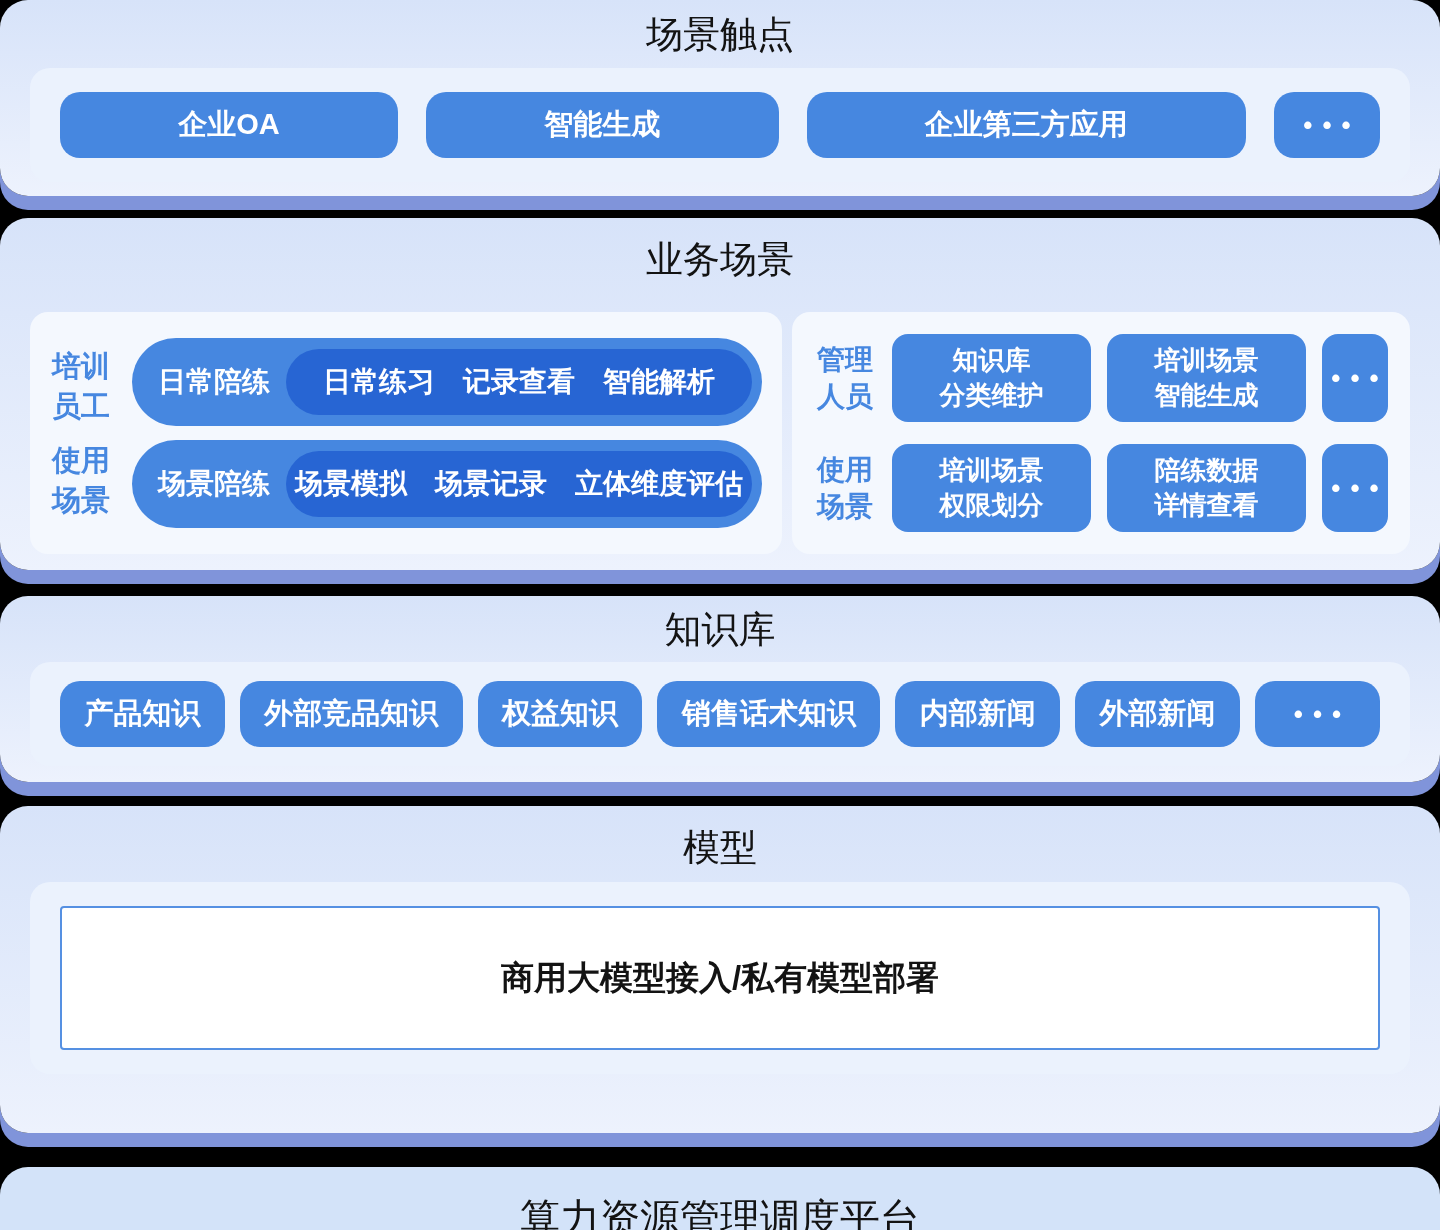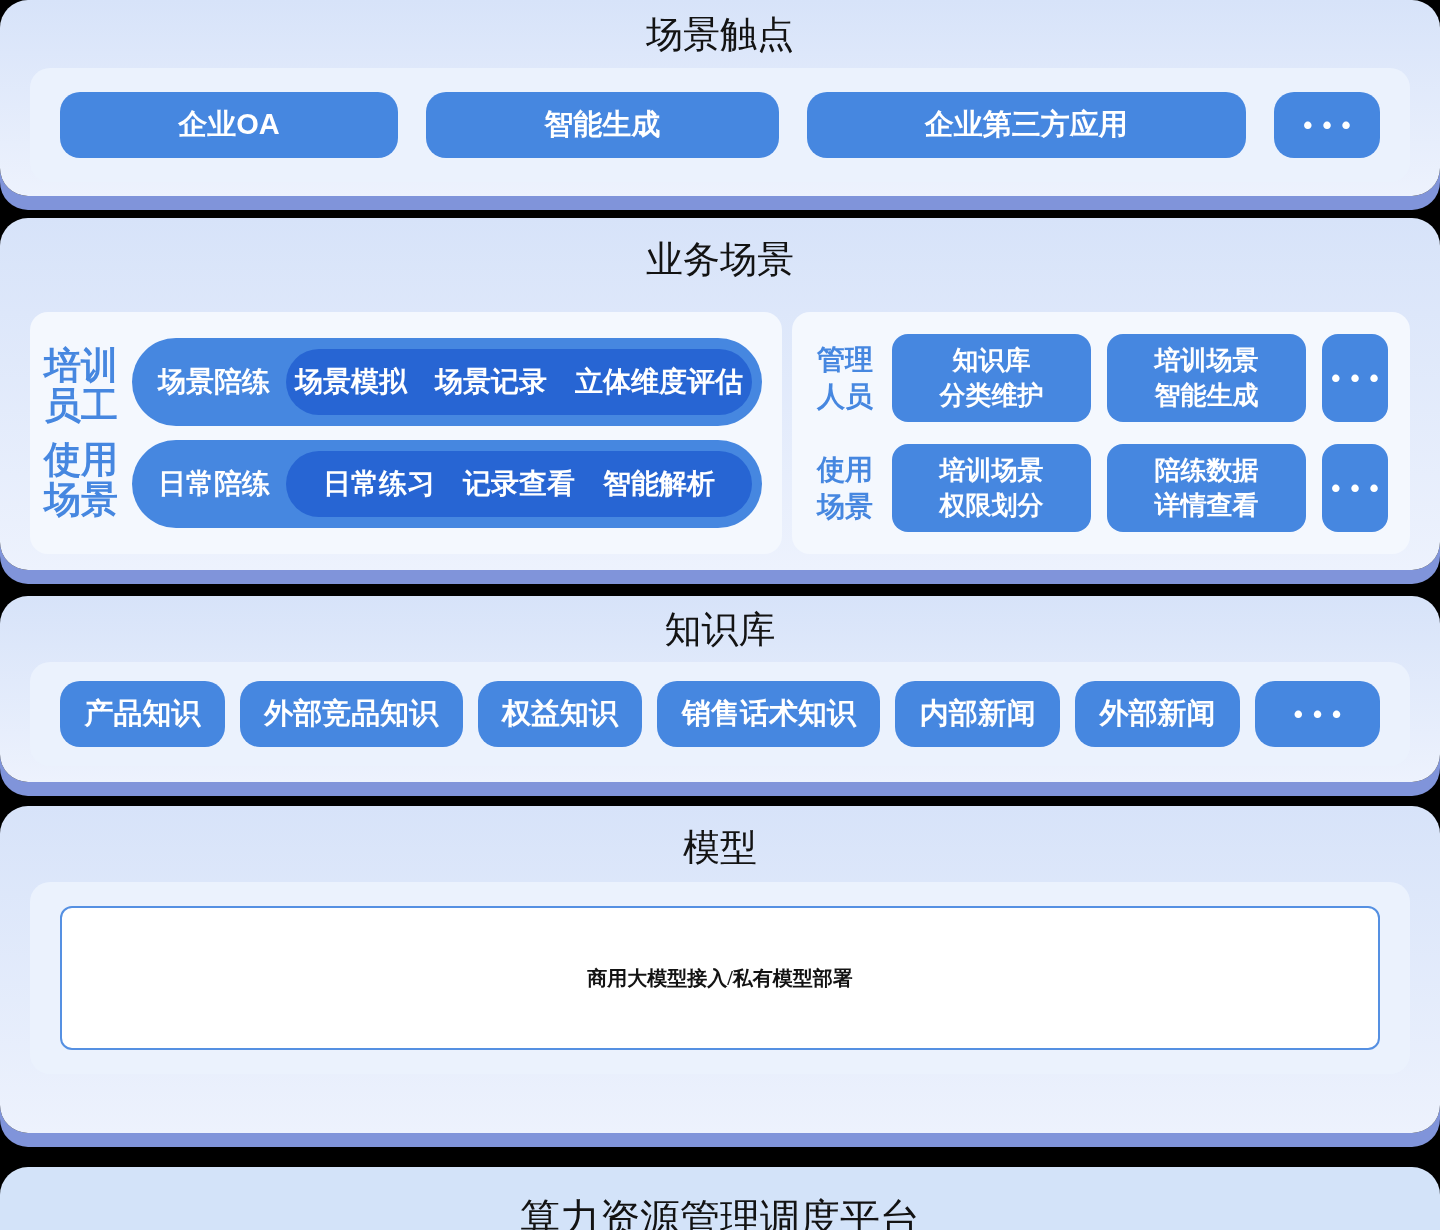--- a/index.html
+++ b/index.html
@@ -53,21 +53,21 @@
   .dots{font-size:26px;letter-spacing:10px;padding-left:10px;}
   
   .sec2{height:352px;margin-bottom:26px;}
   .sec2 .sec-title{padding:22px 0 0;}
   .biz-wrap{display:flex;gap:10px;margin:32px 30px 0;height:242px;}
   .biz-left{
     width:752px;flex:none;background:var(--panel_white);border-radius:18px;
     padding:26px 20px 26px 14px;display:flex;gap:14px;
   }
   .v-label{
-    width:74px;flex:none;color:var(--label_blue);font-weight:700;font-size:37px;
+    width:74px;flex:none;color:var(--label_blue);font-weight:700;font-size:29px;
     line-height:40px;text-align:center;display:flex;flex-direction:column;justify-content:center;
   }
   .v-label div:nth-child(2){margin-bottom:14px;}
   .pill-col{flex:1;display:flex;flex-direction:column;gap:14px;}
   .pill{
     height:88px;background:var(--node_blue);border-radius:44px;
     display:flex;align-items:center;padding:0 10px 0 26px;
   }
   .pill-name{color:var(--white);font-size:28px;font-weight:700;white-space:nowrap;margin-right:16px;}
   .pill-inner{
@@ -102,23 +102,23 @@
   
   .sec4{height:327px;margin-bottom:34px;}
   .sec4 .sec-title{padding:22px 0 0;}
   .panel4{
     height:192px;margin:14px 30px 0;border-radius:20px;background:var(--panel);
     padding:24px 30px;display:flex;flex-direction:column;gap:18px;
   }
   .model-row{display:flex;gap:22px;}
   .model-row .btn{flex:1;height:58px;}
   .banner{
-    flex:1;background:var(--white);border:2px solid var(--banner_border);border-radius:12px;
+    flex:1;background:var(--white);border:2px solid var(--banner_border);border-radius:4px;
     display:flex;align-items:center;justify-content:center;
-    font-size:20px;font-weight:700;color:var(--text_dark);font-family:Liberation Serif, serif;
+    font-size:33px;font-weight:700;color:var(--text_dark);
   }
   
   .sec5{
     height:101px;width:1440px;border-radius:28px;background:#d3e3f9;
     display:flex;align-items:center;justify-content:center;
   }
   .sec5 .sec-title{font-size:40px;}
 </style>
 </head>
 <body>
@@ -141,26 +141,26 @@
 
     <div class="biz-left">
       <div class="v-label">
         <div>培训</div>
         <div>员工</div>
         <div>使用</div>
         <div>场景</div>
       </div>
       <div class="pill-col">
         <div class="pill">
+          <span class="pill-name">日常陪练</span>
+          <span class="pill-inner">日常练习　记录查看　智能解析</span>
+        </div>
+        <div class="pill">
           <span class="pill-name">场景陪练</span>
           <span class="pill-inner">场景模拟　场景记录　立体维度评估</span>
-        </div>
-        <div class="pill">
-          <span class="pill-name">日常陪练</span>
-          <span class="pill-inner">日常练习　记录查看　智能解析</span>
         </div>
       </div>
     </div>
 
     <div class="biz-right">
       <div class="biz-row">
         <div class="h-label">管理
 人员</div>
         <div class="btn2">知识库
 分类维护</div>

